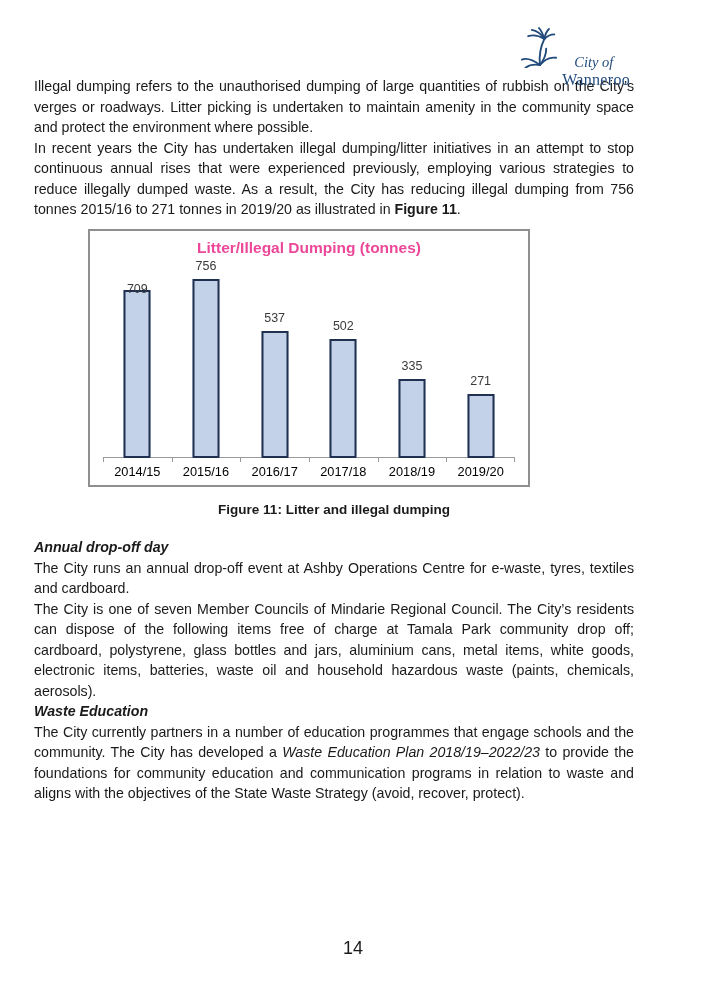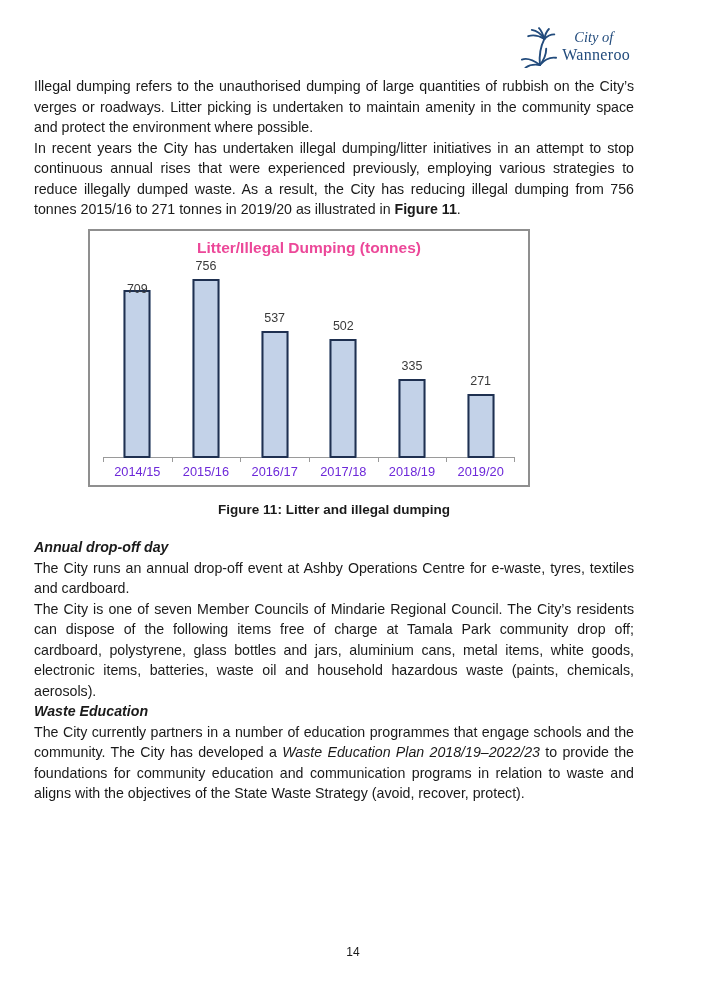--- a/index.html
+++ b/index.html
@@ -18,21 +18,21 @@
   }
   
   .logo {
     position: absolute;
     top: 24px; right: 76px;
     display: flex;
     align-items: flex-start;
     color: #224b7c;
   }
   .logo-icon { width: 36px; height: 42px; margin-right: 5px; margin-top: 2px; }
-  .logo-text { font-family: "Liberation Serif", serif; line-height: 1; }
+  .logo-text { font-family: "Liberation Serif", serif; line-height: 1; margin-top: 25px; }
   .logo-cityof { font-style: italic; font-size: 14.5px; margin: 6px 0 2px 12px; }
   .logo-wanneroo { font-size: 16px; letter-spacing: 0.3px; }
   
   .content {
     padding: 76px 72px 0 34px;
     font-size: 14.2px;
     line-height: 20.5px;
     text-align: justify;
   }
   .content p { margin: 0; }
@@ -82,36 +82,36 @@
   .val-label {
     position: absolute; left: 0; width: 100%;
     text-align: center;
     font-size: 12.5px; color: #3a3a3a;
     line-height: 1;
   }
   .x-label {
     position: absolute; top: 100%; left: 0; width: 100%;
     margin-top: 8px;
     text-align: center;
-    font-size: 12.8px; color: #6d28d9;
+    font-size: 12.8px; color: #000000;
     line-height: 1;
   }
   .caption {
     text-align: center;
     font-weight: bold;
     font-size: 13.5px;
     margin-top: 13px;
   }
   .spacer-after-caption { height: 17px; }
   
   .pagenum {
     position: absolute;
     bottom: 46px; left: 0; right: 0;
     text-align: center;
-    font-size: 12px;
+    font-size: 18px;
     color: #1a1a1a;
   }
 </style>
 </head>
 <body>
 
 <div class="page">
 
   <div class="logo">
     <svg class="logo-icon" viewBox="0 0 40 44" fill="none" stroke="#224b7c" stroke-width="2.1" stroke-linecap="round">

